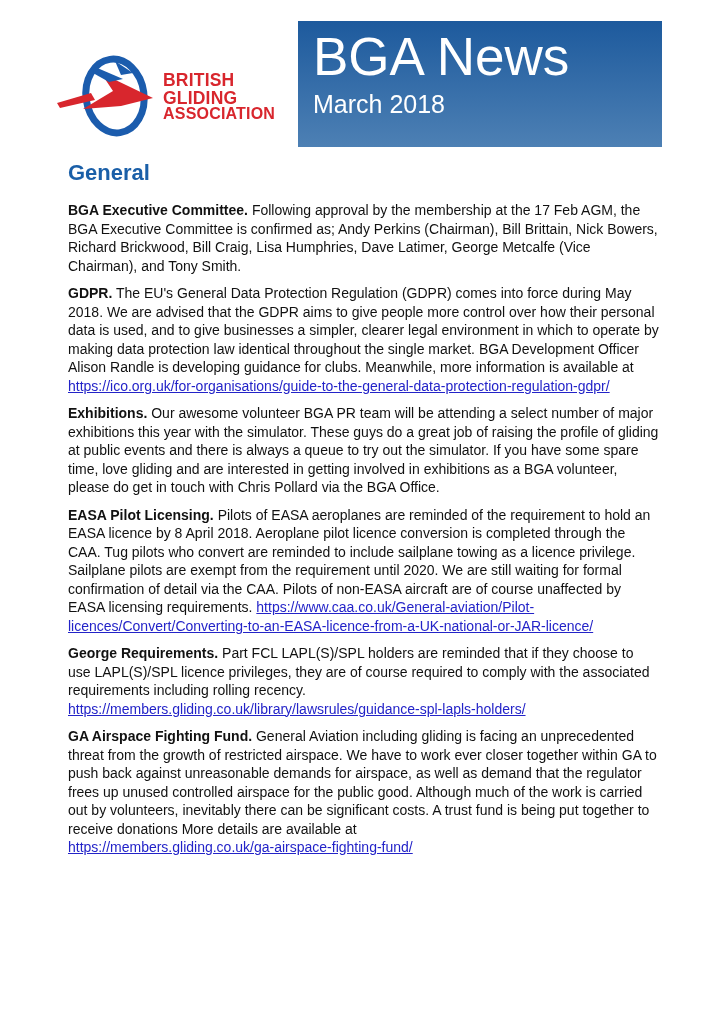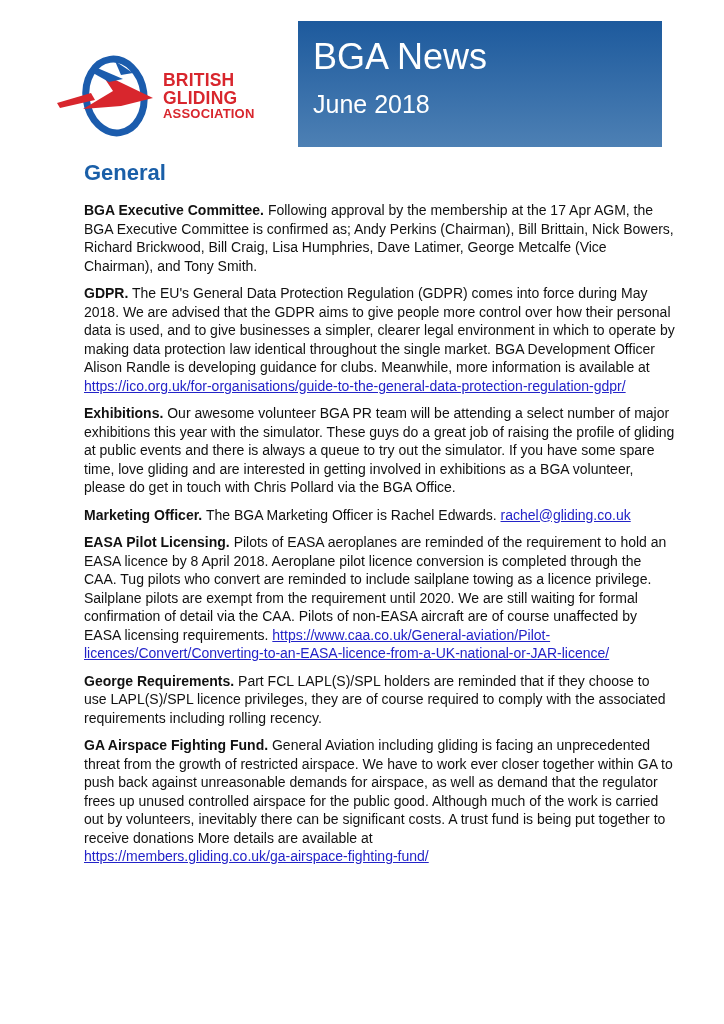--- a/index.html
+++ b/index.html
@@ -15,33 +15,33 @@
   html,body{margin:0;padding:0;background:#fff;}
   .page{
     position:relative;width:724px;height:1024px;background:var(--page_bg);
     font-family:"Liberation Sans", sans-serif;overflow:hidden;
   }
   
   .logo{position:absolute;left:57px;top:50px;display:flex;align-items:center;}
   .logo svg{display:block;}
   .logo-text{margin-left:6px;color:var(--logo_red);font-weight:bold;}
   .logo-line{font-size:17.5px;line-height:18px;letter-spacing:.2px;}
-  .logo-line-small{font-size:13px;line-height:14px;letter-spacing:.2px;}
+  .logo-line-small{font-size:16px;line-height:14px;letter-spacing:.2px;}
   .logo-ring{stroke:var(--logo_blue);fill:none;stroke-width:7;}
   .logo-red{fill:var(--logo_red);}
   .logo-bluefill{fill:var(--logo_blue);}
   .banner{
     position:absolute;left:298px;top:21px;width:364px;height:126px;
     background:linear-gradient(var(--banner_top),var(--banner_bottom));
     color:#fff;box-sizing:border-box;padding:8px 0 0 15px;
   }
-  .banner-title{font-size:36px;line-height:56px;font-weight:400;}
+  .banner-title{font-size:53px;line-height:56px;font-weight:400;}
   .banner-subtitle{font-size:25px;line-height:30px;margin-top:4px;font-weight:400;}
   
-  main{position:absolute;left:68px;top:160px;width:591px;color:var(--text);margin-left:16px;}
+  main{position:absolute;left:68px;top:160px;width:591px;color:var(--text);}
   h2.section-heading{
     font-size:22px;line-height:26px;color:var(--heading_blue);
     font-weight:bold;margin:16px 0 0 0;
   }
   h2.section-heading:first-child{margin-top:0;}
   p.para{font-size:14px;line-height:18.5px;margin:9px 0 0 0;}
   h2.section-heading + p.para{margin-top:15px;}
   p.para strong{font-weight:bold;}
   a.doc-link{color:var(--link_blue);text-decoration:underline;cursor:pointer;}
 </style>
@@ -62,30 +62,29 @@
       </svg>
       <div class="logo-text">
         <div class="logo-line">BRITISH</div>
         <div class="logo-line">GLIDING</div>
         <div class="logo-line-small">ASSOCIATION</div>
       </div>
     </div>
 
     <div class="banner">
       <div class="banner-title">BGA News</div>
-      <div class="banner-subtitle">June 2018</div>
+      <div class="banner-subtitle">March 2018</div>
     </div>
 
   </header>
 
   <main id="newsletter-body">
 
   <h2 class="section-heading">General</h2>
-      <p class="para"><strong>BGA Executive Committee.</strong> <span>Following approval by the membership at the 17 Apr AGM, the BGA Executive Committee is confirmed as; Andy Perkins (Chairman), Bill Brittain, Nick Bowers, Richard Brickwood, Bill Craig, Lisa Humphries, Dave Latimer, George Metcalfe (Vice Chairman), and Tony Smith.</span></p>
+      <p class="para"><strong>BGA Executive Committee.</strong> <span>Following approval by the membership at the 17 Feb AGM, the BGA Executive Committee is confirmed as; Andy Perkins (Chairman), Bill Brittain, Nick Bowers, Richard Brickwood, Bill Craig, Lisa Humphries, Dave Latimer, George Metcalfe (Vice Chairman), and Tony Smith.</span></p>
       <p class="para"><strong>GDPR.</strong> <span>The EU's General Data Protection Regulation (GDPR) comes into force during May 2018. We are advised that the GDPR aims to give people more control over how their personal data is used, and to give businesses a simpler, clearer legal environment in which to operate by making data protection law identical throughout the single market. BGA Development Officer Alison Randle is developing guidance for clubs. Meanwhile, more information is available at</span><br><a class="doc-link" href="#">https://ico.org.uk/for-organisations/guide-to-the-general-data-protection-regulation-gdpr/</a></p>
       <p class="para"><strong>Exhibitions.</strong> <span>Our awesome volunteer BGA PR team will be attending a select number of major exhibitions this year with the simulator. These guys do a great job of raising the profile of gliding at public events and there is always a queue to try out the simulator. If you have some spare time, love gliding and are interested in getting involved in exhibitions as a BGA volunteer, please do get in touch with Chris Pollard via the BGA Office.</span></p>
-      <p class="para"><strong>Marketing Officer.</strong> <span>The BGA Marketing Officer is Rachel Edwards.</span> <a class="doc-link" href="#">rachel@gliding.co.uk</a></p>
       <p class="para"><strong>EASA Pilot Licensing.</strong> <span>Pilots of EASA aeroplanes are reminded of the requirement to hold an EASA licence by 8 April 2018. Aeroplane pilot licence conversion is completed through the CAA. Tug pilots who convert are reminded to include sailplane towing as a licence privilege. Sailplane pilots are exempt from the requirement until 2020. We are still waiting for formal confirmation of detail via the CAA. Pilots of non-EASA aircraft are of course unaffected by EASA licensing requirements.</span> <a class="doc-link" href="#">https://www.caa.co.uk/General-aviation/Pilot-licences/Convert/Converting-to-an-EASA-licence-from-a-UK-national-or-JAR-licence/</a></p>
-      <p class="para"><strong>George Requirements.</strong> <span>Part FCL LAPL(S)/SPL holders are reminded that if they choose to use LAPL(S)/SPL licence privileges, they are of course required to comply with the associated requirements including rolling recency.</span><br></p>
+      <p class="para"><strong>George Requirements.</strong> <span>Part FCL LAPL(S)/SPL holders are reminded that if they choose to use LAPL(S)/SPL licence privileges, they are of course required to comply with the associated requirements including rolling recency.</span><br><a class="doc-link" href="#">https://members.gliding.co.uk/library/lawsrules/guidance-spl-lapls-holders/</a></p>
       <p class="para"><strong>GA Airspace Fighting Fund.</strong> <span>General Aviation including gliding is facing an unprecedented threat from the growth of restricted airspace. We have to work ever closer together within GA to push back against unreasonable demands for airspace, as well as demand that the regulator frees up unused controlled airspace for the public good. Although much of the work is carried out by volunteers, inevitably there can be significant costs. A trust fund is being put together to receive donations More details are available at</span><br><a class="doc-link" href="#">https://members.gliding.co.uk/ga-airspace-fighting-fund/</a></p>
     </main>
 
 </div>
 
 </body></html>

